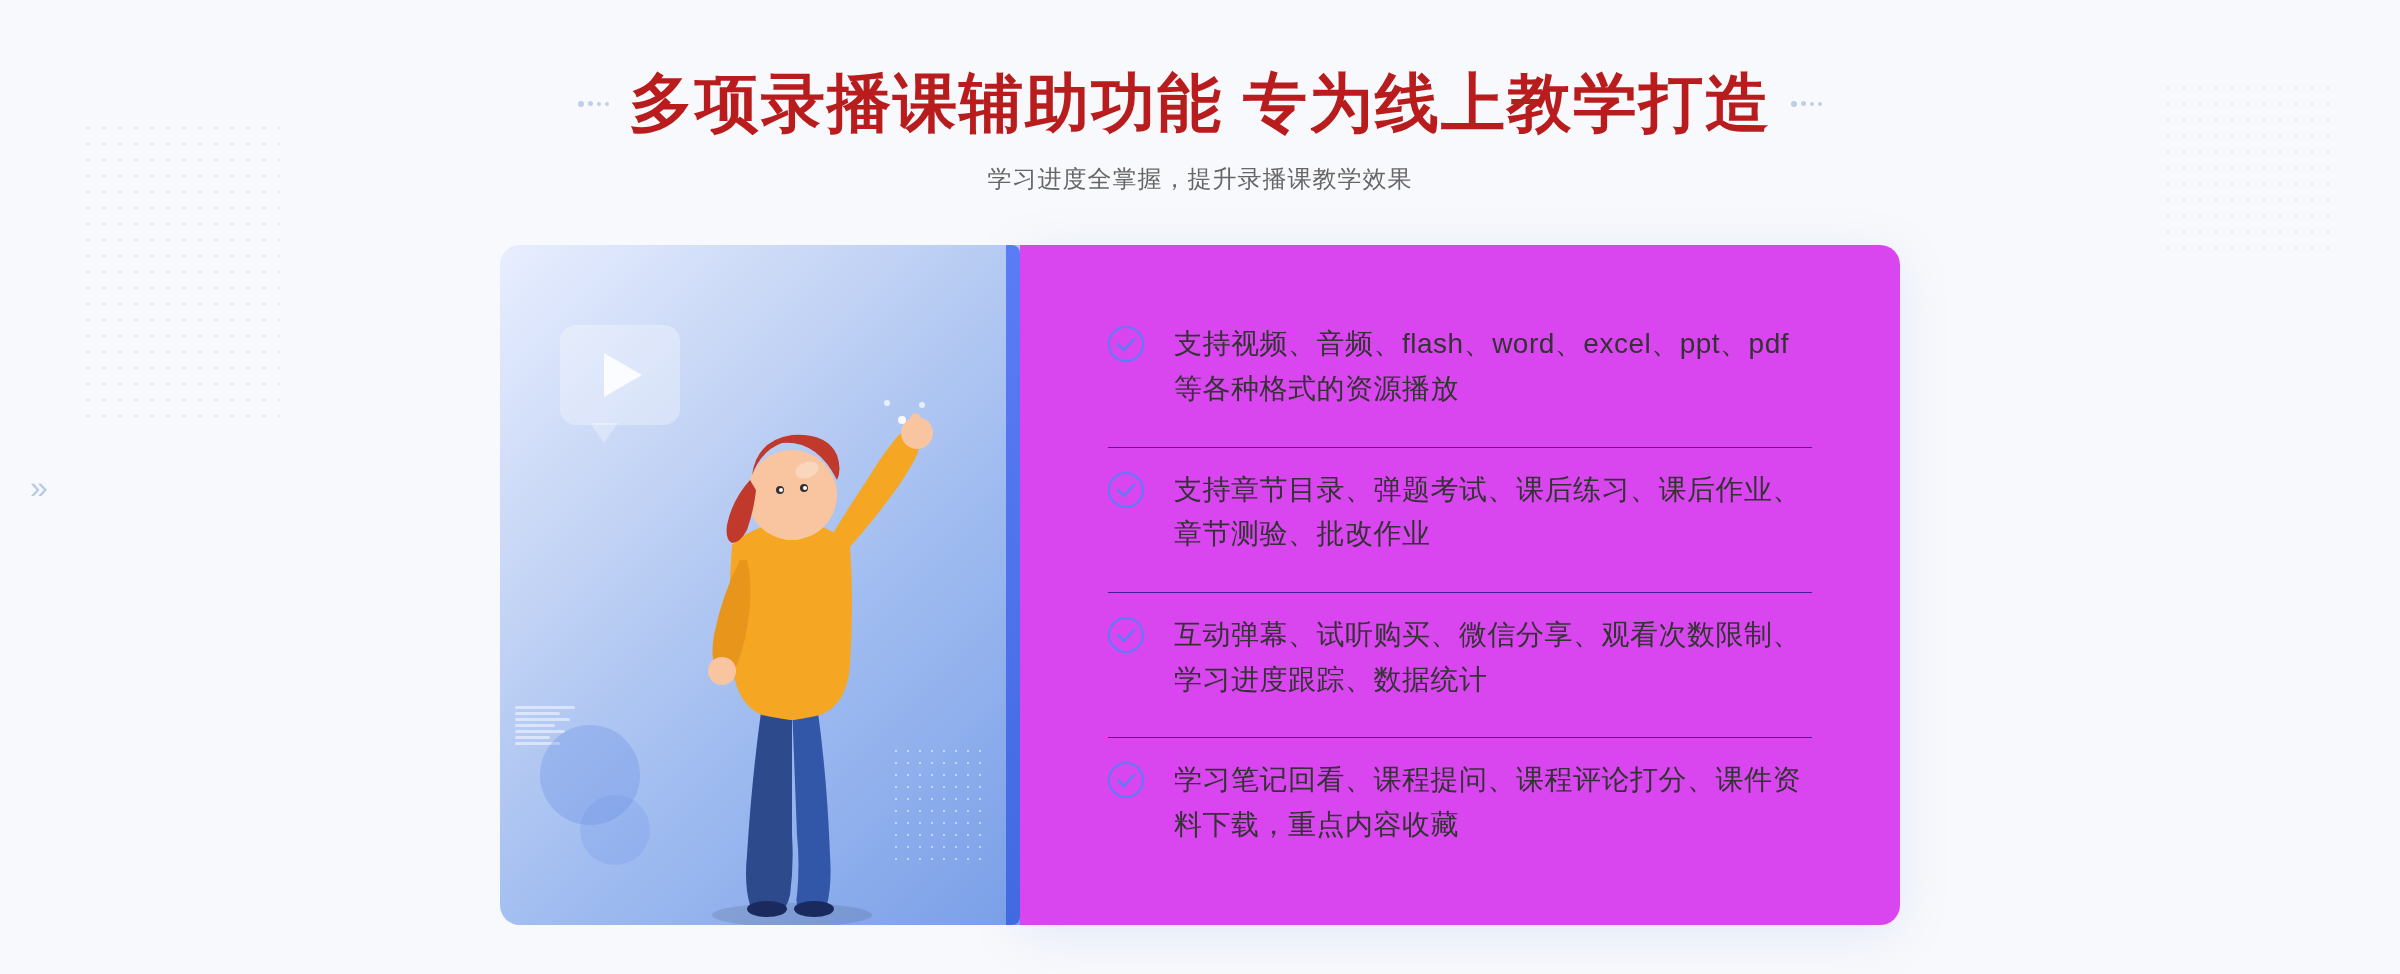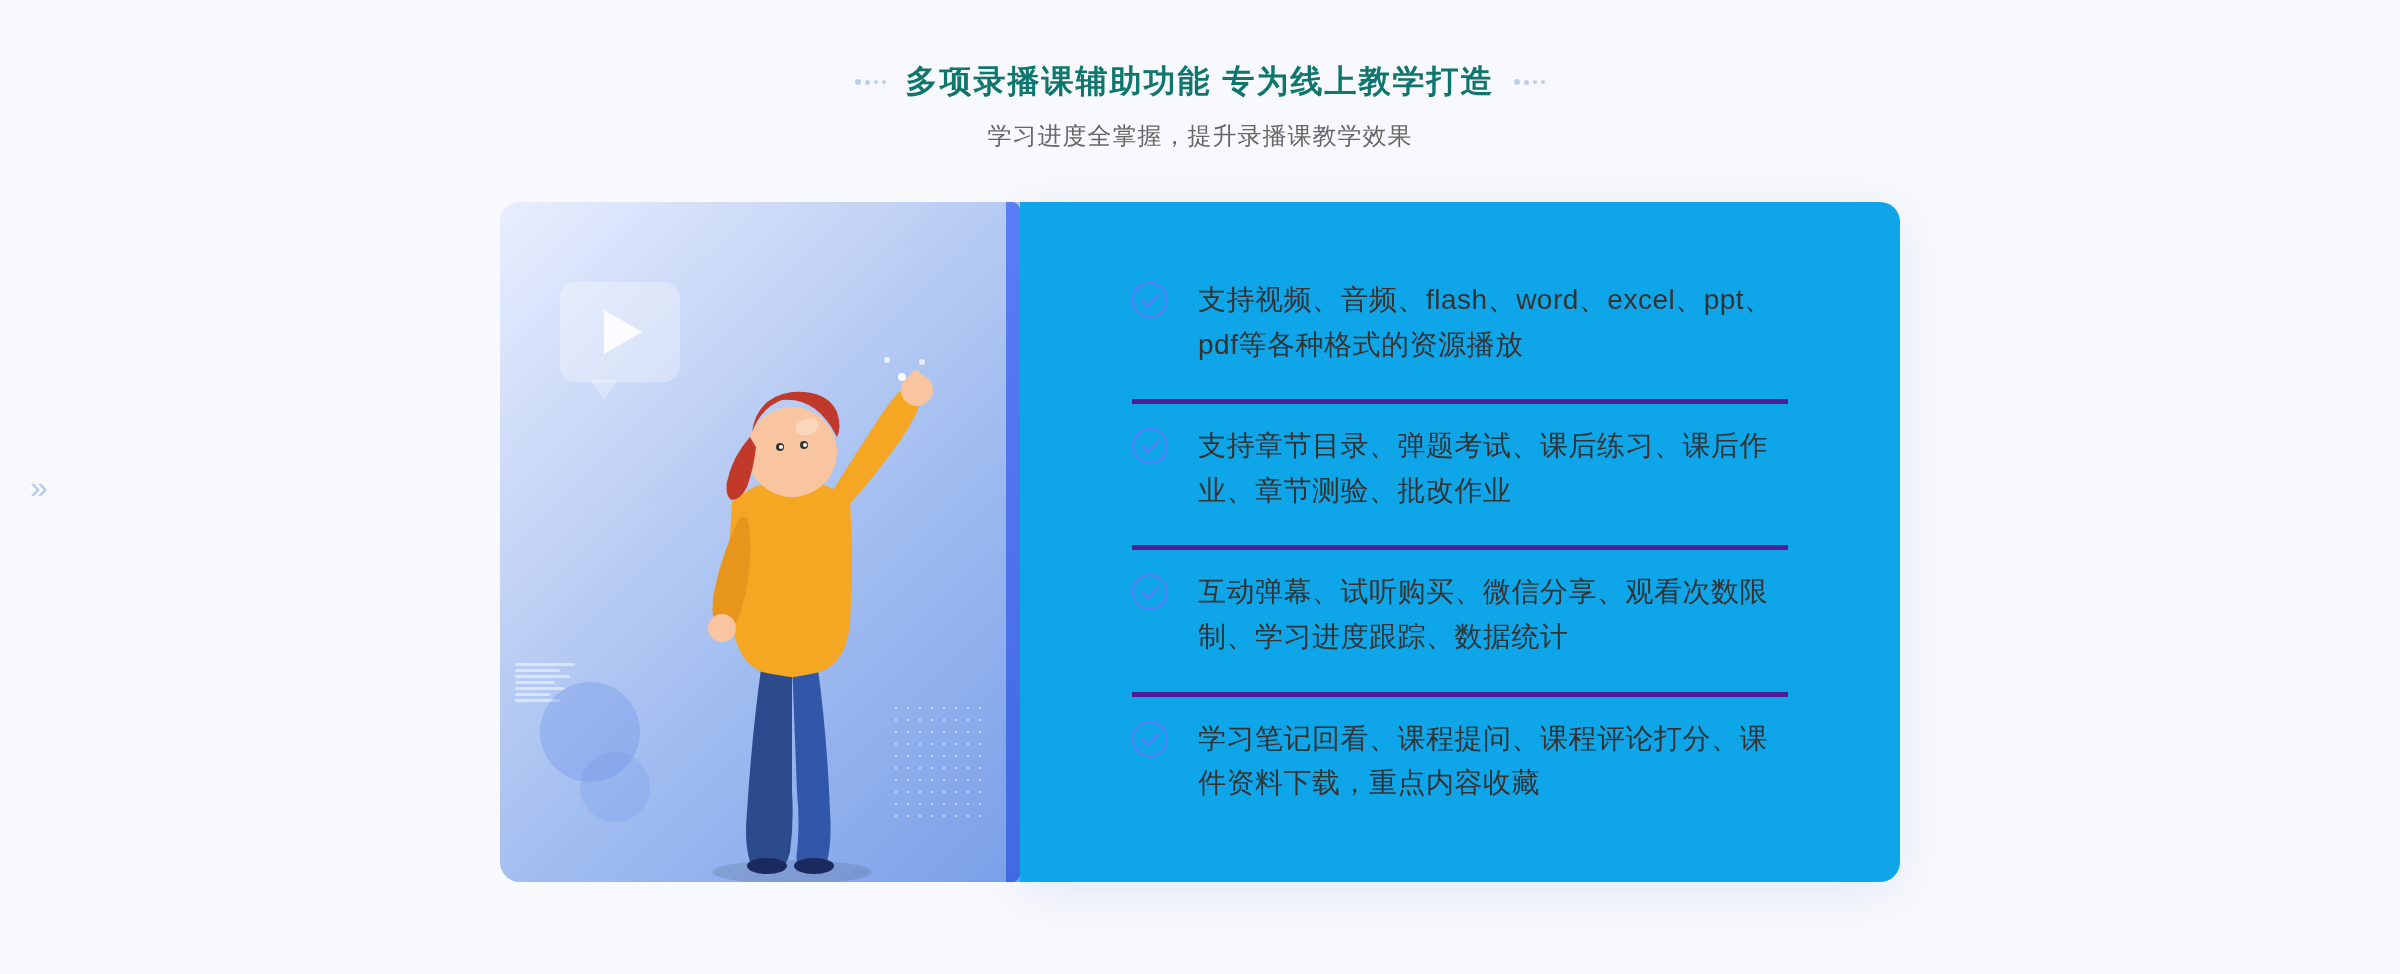--- a/index.html
+++ b/index.html
@@ -79,23 +79,23 @@
       width: 4px;
       height: 4px;
     }
 
     .title-decorator span:nth-child(4) {
       width: 4px;
       height: 4px;
     }
 
     .main-title {
-      font-size: 32px;
+      font-size: 64px;
       font-weight: 700;
-      color: #0f766e;
+      color: #b91c1c;
       letter-spacing: 2px;
     }
 
     .sub-title {
       font-size: 24px;
       color: #666;
       letter-spacing: 1px;
     }
 
     .content-area {
@@ -207,38 +207,38 @@
 
     .deco-line {
       height: 3px;
       border-radius: 2px;
       background: rgba(255,255,255,0.5);
     }
 
     
     .features-area {
       flex: 1;
-      background: #0ea5e9;
+      background: #d946ef;
       border-radius: 0 20px 20px 0;
-      padding: 50px 112px;
+      padding: 50px 88px;
       display: flex;
       flex-direction: column;
       justify-content: space-around;
       box-shadow: 0 10px 50px rgba(100, 140, 230, 0.15);
     }
 
     .feature-item {
       display: flex;
       align-items: flex-start;
       gap: 30px;
       padding: 20px 0;
     }
 
     .feature-item + .feature-item {
-      border-top: 5px solid #4c1d95;
+      border-top: 1px solid #4c1d95;
     }
 
     .check-icon {
       width: 36px;
       height: 36px;
       flex-shrink: 0;
       margin-top: 4px;
     }
 
     .check-icon svg {

